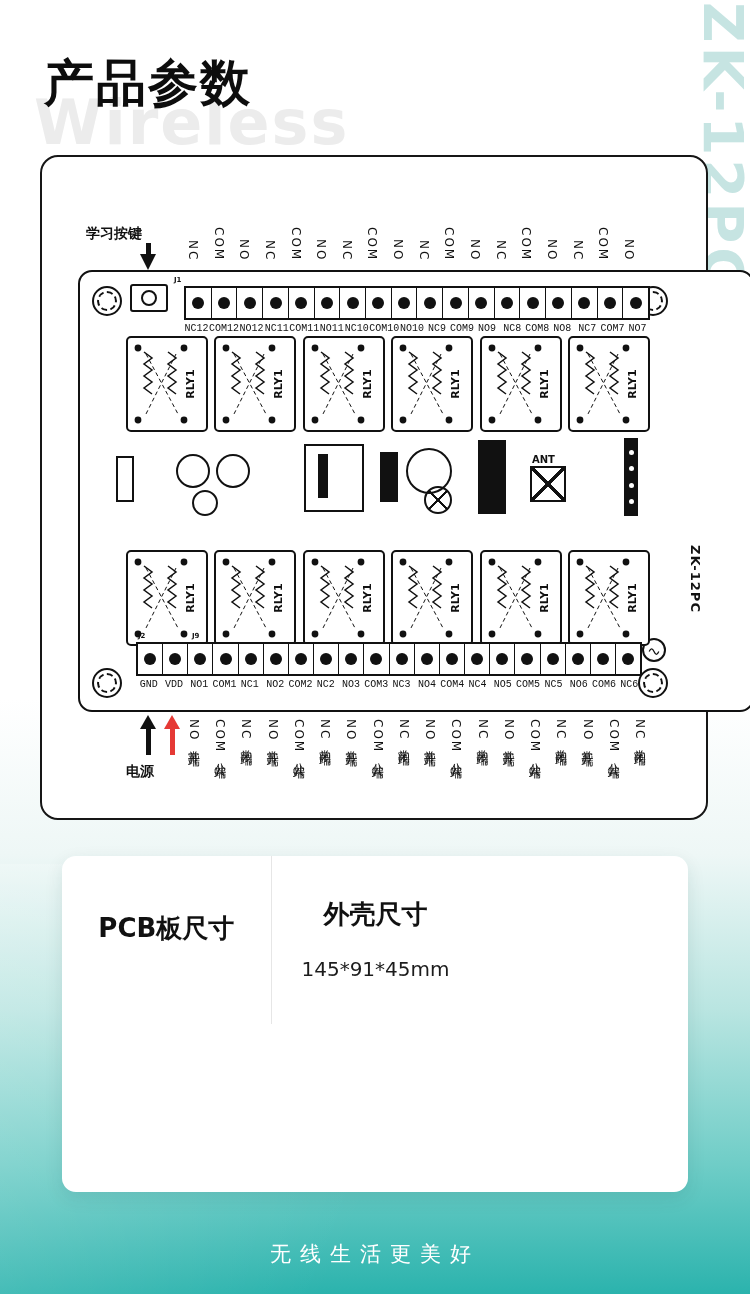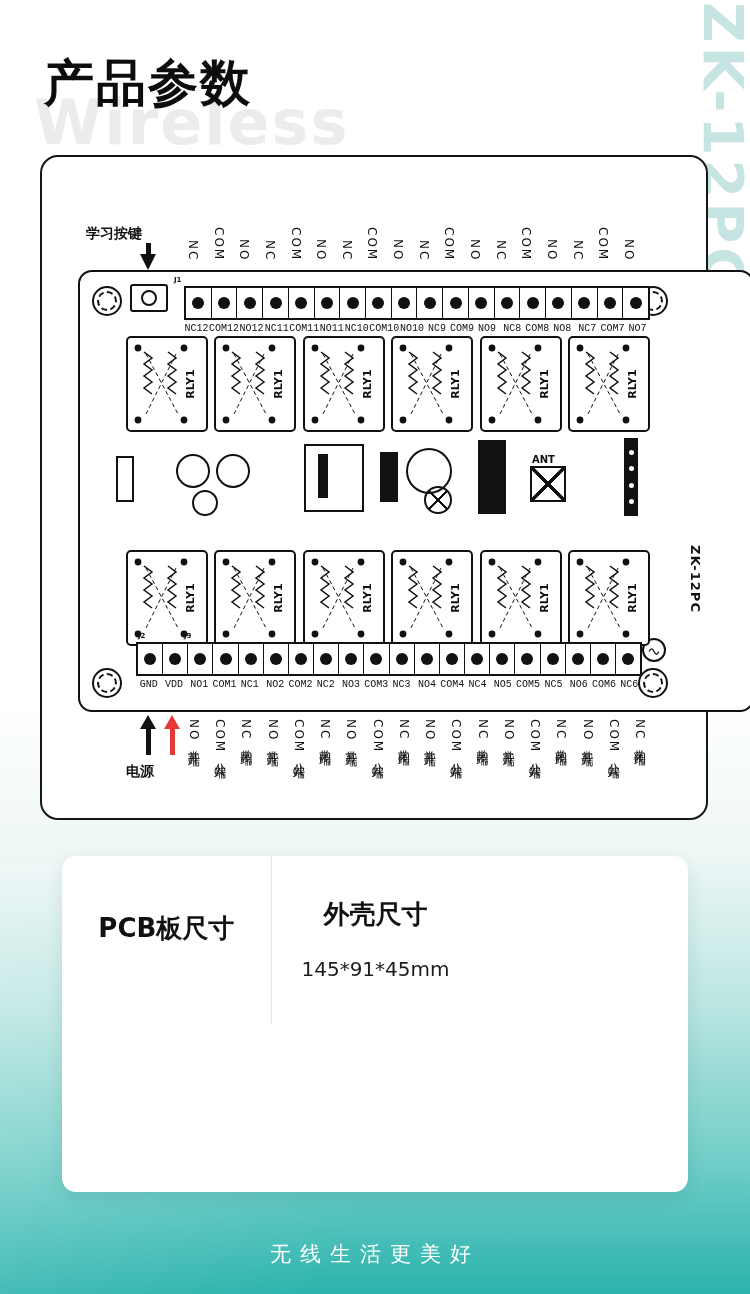--- a/index.html
+++ b/index.html
@@ -409,21 +409,21 @@
           <path class="zig" d="M16 14 l8 6 -8 6 8 6 -8 6 8 6 -8 6 8 6"></path>
           <path class="zig" d="M40 14 l8 6 -8 6 8 6 -8 6 8 6 -8 6 8 6"></path>
           <path class="dash" d="M18 16 L50 76"></path>
           <path class="dash" d="M48 16 L18 76"></path>
           <text x="66" y="46" transform="rotate(-90 66 46)" text-anchor="middle">RLY1</text>
         </svg>
       </div>
       </div>
 
     <div class="jlabel" style="left:58px;top:360px">J2</div>
-    <div class="jlabel" style="left:104px;top:360px">J9</div>
+    <div class="jlabel" style="left:112px;top:360px">J9</div>
 
     <div class="strip bottom-strip">
 
     <div class="tcell">
           <span class="tdot"></span>
         </div>
         <div class="tcell">
           <span class="tdot"></span>
         </div>
         <div class="tcell">

